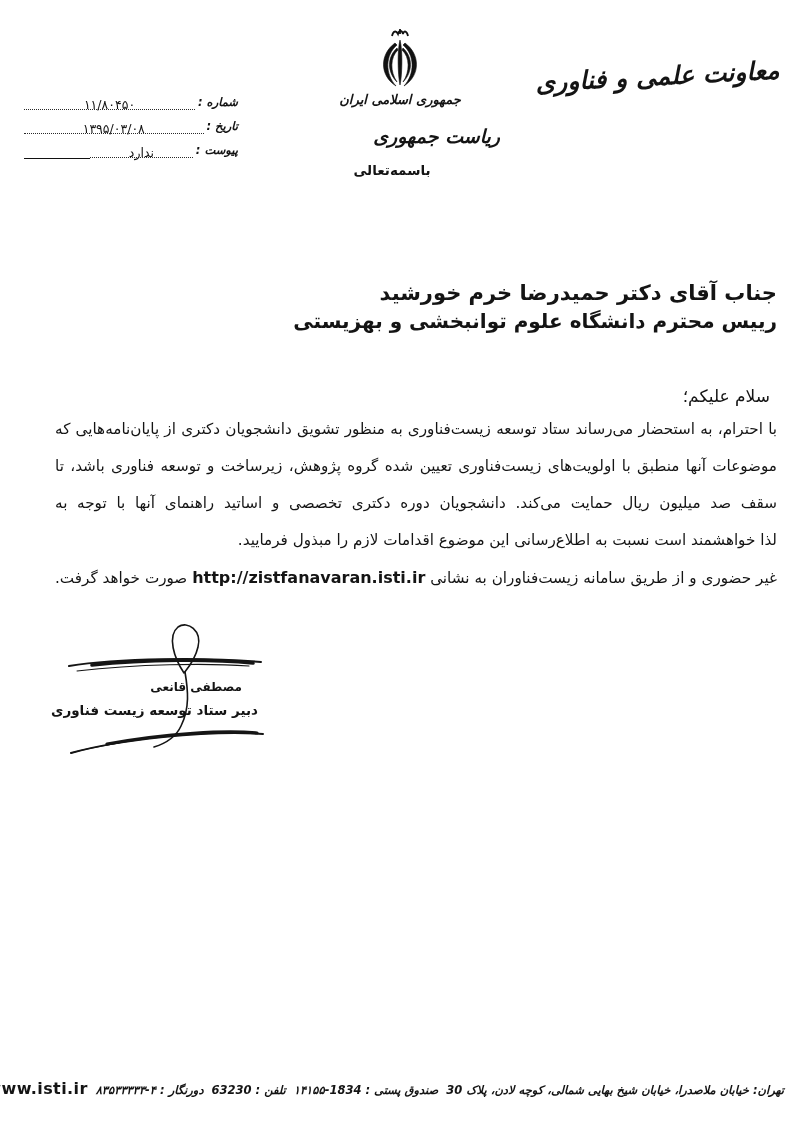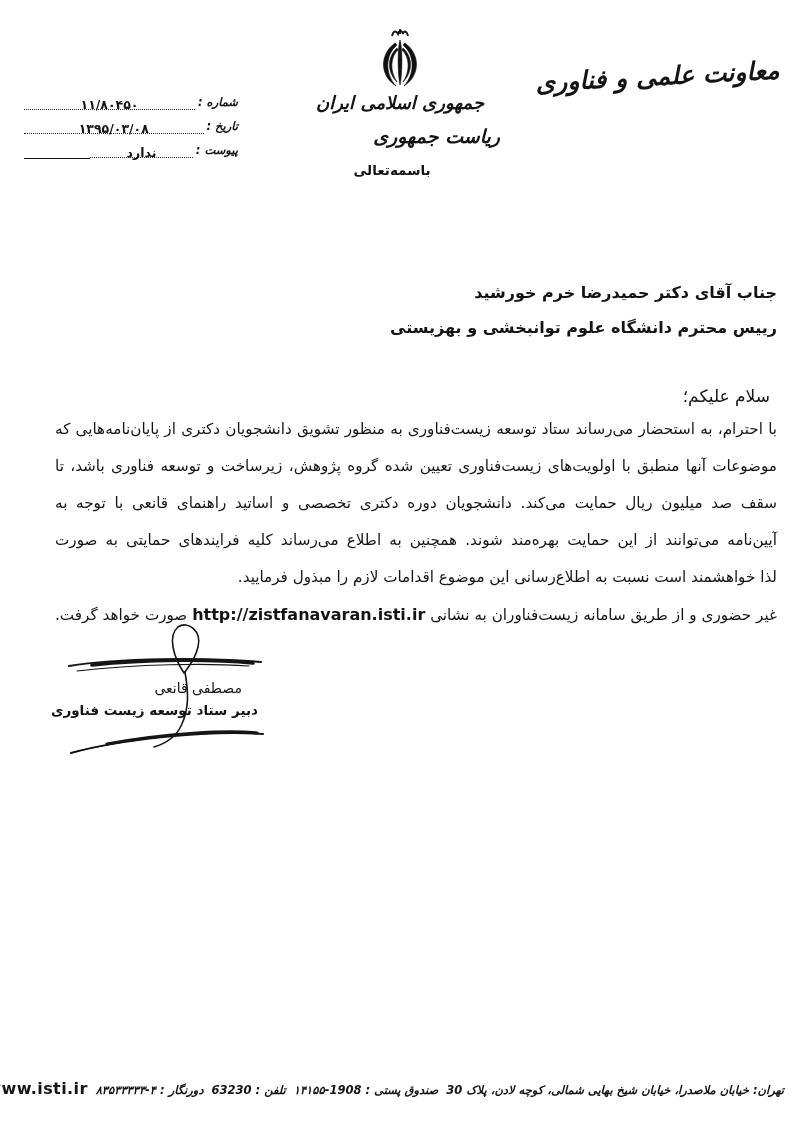--- a/index.html
+++ b/index.html
@@ -11,60 +11,60 @@
   
   .vp-title{
     position:absolute;top:62px;right:10px;width:265px;
     font-size:25px;font-weight:bold;font-style:italic;
     direction:rtl;text-align:center;white-space:nowrap;
     transform:rotate(-3deg);
   }
   .emblem{position:absolute;left:372px;top:26px;width:56px;height:66px;}
   .gov-line1{
     position:absolute;left:300px;top:92px;width:200px;text-align:center;
-    font-size:18px;font-weight:bold;font-style:italic;direction:rtl;white-space:nowrap;
+    font-size:13px;font-weight:bold;font-style:italic;direction:rtl;white-space:nowrap;
   }
   .gov-line2{
     position:absolute;left:300px;top:125px;width:200px;text-align:right;
     font-size:19px;font-weight:bold;font-style:italic;direction:rtl;white-space:nowrap;
   }
   .bismillah{
     position:absolute;left:292px;top:162px;width:200px;text-align:center;
     font-size:13.5px;font-weight:bold;direction:rtl;
   }
   .fields{position:absolute;top:86px;left:24px;width:214px;direction:rtl;}
   .field-row{display:flex;align-items:flex-end;height:24px;}
   .field-label{
     font-size:11.5px;font-weight:bold;font-style:italic;
     white-space:nowrap;padding-left:3px;padding-bottom:1px;
   }
   .field-line{
     flex:1;border-bottom:1.2px dotted #2a2a2a;
     display:flex;justify-content:center;align-items:flex-end;min-width:0;
   }
-  .field-value{font-size:12.5px;font-weight:bold;transform:translateY(3px);white-space:nowrap;}
+  .field-value{font-size:12.5px;font-weight:normal;transform:translateY(3px);white-space:nowrap;}
   .solid-tail{width:66px;border-bottom:1.6px solid #111;height:0;margin-bottom:-1px;}
   
   .recipient{position:absolute;right:23px;top:283px;direction:rtl;text-align:right;font-weight:bold;}
-  .recipient-line1{font-size:16px;line-height:20px;}
-  .recipient-line2{font-size:16px;line-height:20px;margin-top:15px;text-align:center;}
+  .recipient-line1{font-size:21px;line-height:20px;}
+  .recipient-line2{font-size:20px;line-height:20px;margin-top:8px;text-align:center;}
   .salutation{position:absolute;right:30px;top:386px;direction:rtl;font-size:17px;}
   .body-text{position:absolute;right:23px;left:33px;top:411px;direction:rtl;margin-left:22px;}
   .body-line{
     font-size:15.2px;line-height:37px;height:37px;
     text-align:justify;text-align-last:justify;text-justify:inter-word;
     white-space:nowrap;
   }
   .body-line.last{text-align-last:right;}
   .url{font-weight:bold;direction:ltr;unicode-bidi:isolate;font-size:16px;}
   
   .signature{position:absolute;left:57px;top:616px;width:215px;height:145px;}
   .sig-name{
     position:absolute;top:64px;right:30px;direction:rtl;
-    font-size:14px;font-weight:normal;white-space:nowrap;
+    font-size:12px;font-weight:bold;white-space:nowrap;
   }
   .sig-title{
     position:absolute;top:86px;right:14px;direction:rtl;
     font-size:13.5px;font-weight:bold;white-space:nowrap;
   }
   .scrawl{position:absolute;inset:0;pointer-events:none;}
   
   .footer{
     position:absolute;left:14px;right:16px;top:1079px;
     direction:rtl;display:flex;justify-content:space-between;align-items:baseline;
@@ -121,22 +121,21 @@
   <div class="recipient">
     <div class="recipient-line1">جناب آقای دکتر حمیدرضا خرم خورشید</div>
     <div class="recipient-line2">رییس محترم دانشگاه علوم توانبخشی و بهزیستی</div>
   </div>
 
   <div class="salutation">سلام علیکم؛</div>
 
   <div class="body-text">
     <div class="body-line">با احترام، به استحضار می‌رساند ستاد توسعه زیست‌فناوری به منظور تشویق دانشجویان دکتری از پایان‌نامه‌هایی که</div>
     <div class="body-line">موضوعات آنها منطبق با اولویت‌های زیست‌فناوری تعیین شده گروه پژوهش، زیرساخت و توسعه فناوری باشد، تا</div>
-    <div class="body-line">سقف صد میلیون ریال حمایت می‌کند. دانشجویان دوره دکتری تخصصی و اساتید راهنمای قانعی با توجه به</div>
-    <div class="body-line">آیین‌نامه می‌توانند از این حمایت بهره‌مند شوند. همچنین به اطلاع می‌رساند کلیه فرایندهای حمایتی به صورت</div>
+    <div class="body-line">سقف صد میلیون ریال حمایت می‌کند. دانشجویان دوره دکتری تخصصی و اساتید راهنمای آنها با توجه به</div>
     <div class="body-line last">لذا خواهشمند است نسبت به اطلاع‌رسانی این موضوع اقدامات لازم را مبذول فرمایید.</div>
     <div class="body-line"><span>غیر حضوری و از طریق سامانه زیست‌فناوران به نشانی </span><span class="url">http://zistfanavaran.isti.ir</span><span> صورت خواهد گرفت.</span></div>
   </div>
 
   <div class="signature">
     <div class="sig-name">مصطفی قانعی</div>
     <div class="sig-title">دبیر ستاد توسعه زیست فناوری</div>
     <svg class="scrawl" viewBox="0 0 215 145" aria-hidden="true">
       <g fill="none" stroke="#151515" stroke-linecap="round">
         <path d="M12,50 C60,42 150,41 204,46" stroke-width="2"></path>
@@ -146,19 +145,19 @@
         <path d="M128,56 C131,74 133,92 124,110 C119,121 110,127 97,131" stroke-width="1.6"></path>
         <path d="M14,137 C60,124 150,114 206,118" stroke-width="2"></path>
         <path d="M50,128 C110,117 170,114 200,117" stroke-width="3.2"></path>
         <path d="M14,137 C28,133 44,130 62,127" stroke-width="1.1"></path>
       </g>
     </svg>
   </div>
 
   <div class="footer">
     <span>تهران: خیابان ملاصدرا، خیابان شیخ بهایی شمالی، کوچه لادن، پلاک 30</span>
-    <span><span>صندوق پستی :</span> <span class="num">۱۴۱۵۵-1908</span></span>
+    <span><span>صندوق پستی :</span> <span class="num">۱۴۱۵۵-1834</span></span>
     <span><span>تلفن :</span> <span class="num">63230</span></span>
     <span><span>دورنگار :</span> <span class="num">۸۳۵۳۳۳۳۳-۴</span></span>
     <span class="site">www.isti.ir</span>
   </div>
 
 </div>
 
 </body></html>

